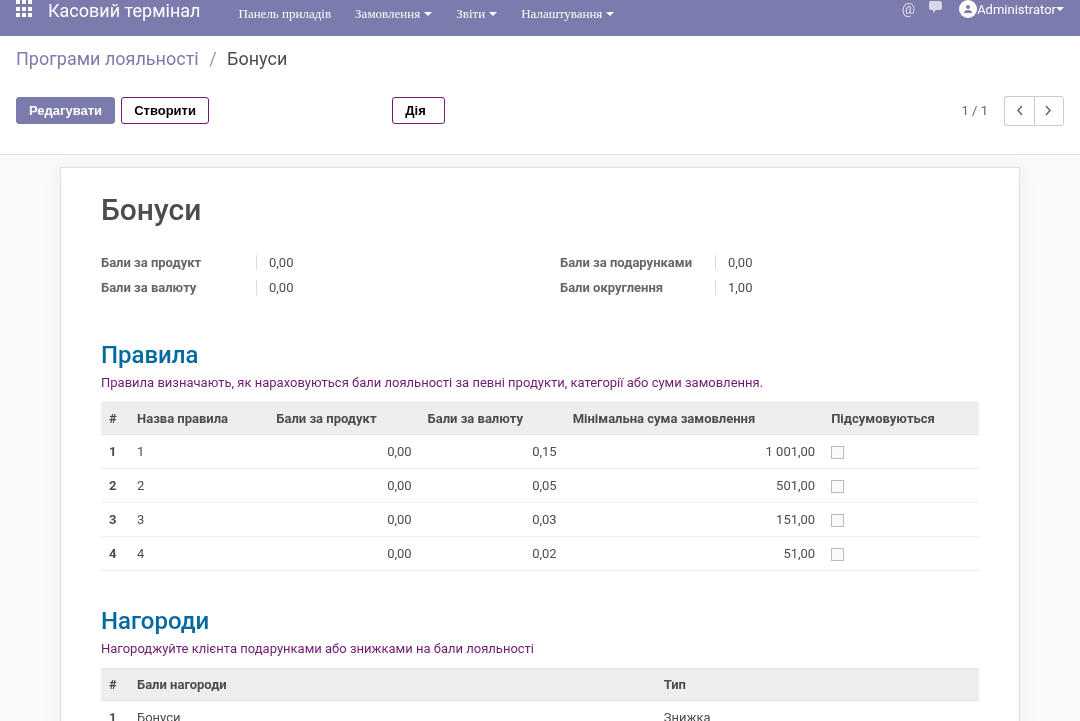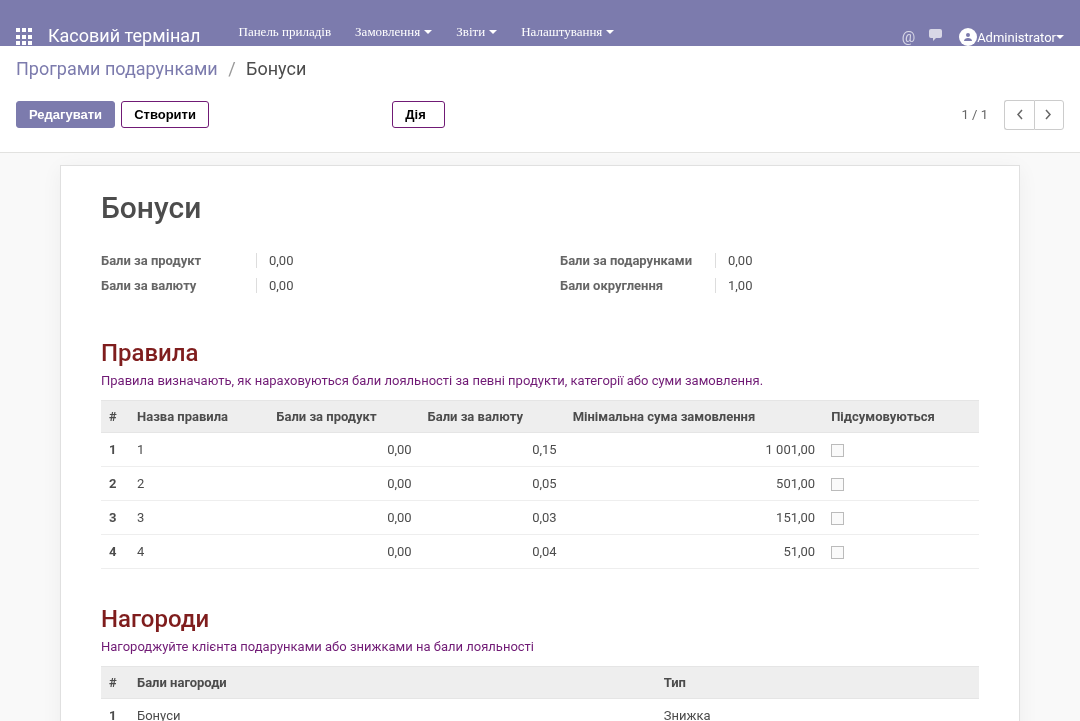--- a/index.html
+++ b/index.html
@@ -1,51 +1,51 @@
 <!DOCTYPE html>
 <html><head>
 <meta charset="utf-8">
 <style>
 * { box-sizing: border-box; margin: 0; padding: 0; }
 body { font-family: -apple-system, BlinkMacSystemFont, "Segoe UI", Roboto, "Helvetica Neue", Arial, sans-serif; font-size: 13px; color: #4c4c4c; background: #f9f9f9; overflow: hidden; }
-.navbar { background: #7c7bad; color: #fff; height: 46px; display: flex; align-items: flex-end; padding: 0 16px; }
+.navbar { background: #7c7bad; color: #fff; height: 36px; display: flex; align-items: flex-start; padding: 0 16px; }
 .navbar .apps-icon { width: 18px; height: 18px; margin-right: 14px; display: flex; flex-wrap: wrap; gap: 2px; }
 .navbar .apps-icon span { width: 4px; height: 4px; background: #fff; }
 .navbar .brand { font-size: 18px; font-weight: 400; margin-right: 28px; }
 .navbar .nav-menu { display: flex; gap: 4px; font-family: Liberation Serif, serif; }
 .navbar .nav-item { padding: 6px 10px; cursor: pointer; font-size: 13px; display: flex; align-items: center; gap: 4px; }
 .navbar .caret { width: 0; height: 0; border-left: 4px solid transparent; border-right: 4px solid transparent; border-top: 4px solid #fff; }
 .navbar .right { margin-left: auto; display: flex; align-items: center; gap: 14px; }
 .navbar .icon-at, .navbar .icon-chat { opacity: 0.7; font-size: 15px; }
 .navbar .user { display: flex; align-items: center; gap: 0; cursor: pointer; }
 .navbar .avatar { width: 18px; height: 18px; border-radius: 50%; background: #fff; display: flex; align-items: center; justify-content: center; color: #7c7bad; font-size: 10px; }
 .control-panel { background: #fff; border-bottom: 1px solid #e2e2e0; padding: 12px 16px; }
 .control-panel .breadcrumb { font-size: 18px; margin-bottom: 10px; color: #7c7bad; }
 .control-panel .breadcrumb .current { color: #4c4c4c; }
 .control-panel .breadcrumb .sep { color: #999; margin: 0 6px; }
 .control-panel .bottom { display: flex; align-items: center; }
 .btn { padding: 5px 12px; font-size: 13px; border: 1px solid #701a75; background: #fff; border-radius: 3px; cursor: pointer; font-weight: bold; }
 .btn-primary { background: #7c7bad; border-color: #7c7bad; color: #fff; }
 .btn + .btn { margin-left: 6px; }
-.action-dropdown { margin: 12px auto; position: relative; left: -50px; }
+.action-dropdown { margin: 18px auto; position: relative; left: -50px; }
 .action-dropdown .btn { display: flex; align-items: center; gap: 6px; }
 .pager { margin-left: auto; display: flex; align-items: center; gap: 16px; color: #666; }
 .pager .nav-btns { display: flex; }
 .pager .nav-btn { width: 30px; height: 30px; border: 1px solid #ccc; background: #fff; display: flex; align-items: center; justify-content: center; cursor: pointer; color: #666; }
 .pager .nav-btn:first-child { border-radius: 3px 0 0 3px; border-right: none; }
 .pager .nav-btn:last-child { border-radius: 0 3px 3px 0; }
 .content-wrap { padding: 0 8px; height: calc(721px - 46px - 88px); overflow-y: auto; }
 .sheet { background: #fff; max-width: 960px; margin: 12px auto 24px; padding: 24px 40px; border: 1px solid #e0e0e0; box-shadow: 0 4px 20px rgba(0,0,0,0.05); }
 .sheet h1 { font-size: 30px; font-weight: 500; color: #4c4c4c; margin-bottom: 28px; }
 .form-grid { display: flex; gap: 40px; margin-bottom: 36px; }
 .form-col { flex: 1; }
 .form-row { display: flex; margin-bottom: 10px; }
 .form-row .label { width: 155px; font-weight: 700; font-size: 13px; color: #666; }
 .form-row .value { border-left: 1px solid #ddd; padding-left: 12px; flex: 1; font-size: 13px; }
-.section-title { color: #7f1d1d; font-size: 24px; font-weight: 500; margin-bottom: 6px; }
+.section-title { color: #0369a1; font-size: 24px; font-weight: 500; margin-bottom: 6px; }
 .section-desc { font-size: 13px; color: #701a75; margin-bottom: 12px; }
 table { width: 100%; border-collapse: collapse; font-size: 13px; margin-bottom: 36px; }
 table th { background: #eee; text-align: left; padding: 8px 8px; font-weight: 700; border-top: 1px solid #e5e5e5; border-bottom: 1px solid #e5e5e5; color: #4c4c4c; }
 table td { padding: 9px 8px; border-bottom: 1px solid #eee; }
 .num-col { text-align: right; }
 .idx-col { width: 28px; font-weight: 700; }
 .checkbox-cell { text-align: left; }
 .checkbox { display: inline-block; width: 13px; height: 13px; border: 1px solid #bbb; background: #fafafa; vertical-align: middle; }
 ::-webkit-scrollbar { width: 16px; }
 ::-webkit-scrollbar-track { background: #f1f1f1; }
@@ -88,21 +88,21 @@
           </svg>
       </span>
       <span>Administrator</span>
       <span class="caret"></span>
     </div>
   </div>
 </div>
 
 <div class="control-panel">
   <div class="breadcrumb">
-    <span>Програми подарунками</span>
+    <span>Програми лояльності</span>
     <span class="sep">/</span>
     <span class="current">Бонуси</span>
   </div>
   <div class="bottom">
     <button class="btn btn-primary">Редагувати</button>
     <button class="btn">Створити</button>
     <div class="action-dropdown">
       <button class="btn">
         <span>Дія</span>
         <span class="caret" style="border-top-color:#666"></span>
@@ -188,21 +188,21 @@
             <td>3</td>
             <td class="num-col">0,00</td>
             <td class="num-col">0,03</td>
             <td class="num-col">151,00</td>
             <td class="checkbox-cell"><span class="checkbox"></span></td>
           </tr>
           <tr>
             <td class="idx-col">4</td>
             <td>4</td>
             <td class="num-col">0,00</td>
-            <td class="num-col">0,04</td>
+            <td class="num-col">0,02</td>
             <td class="num-col">51,00</td>
             <td class="checkbox-cell"><span class="checkbox"></span></td>
           </tr>
         </tbody>
     </table>
 
     <div class="section-title">Нагороди</div>
     <div class="section-desc">Нагороджуйте клієнта подарунками або знижками на бали лояльності</div>
     <table>
       <thead>

